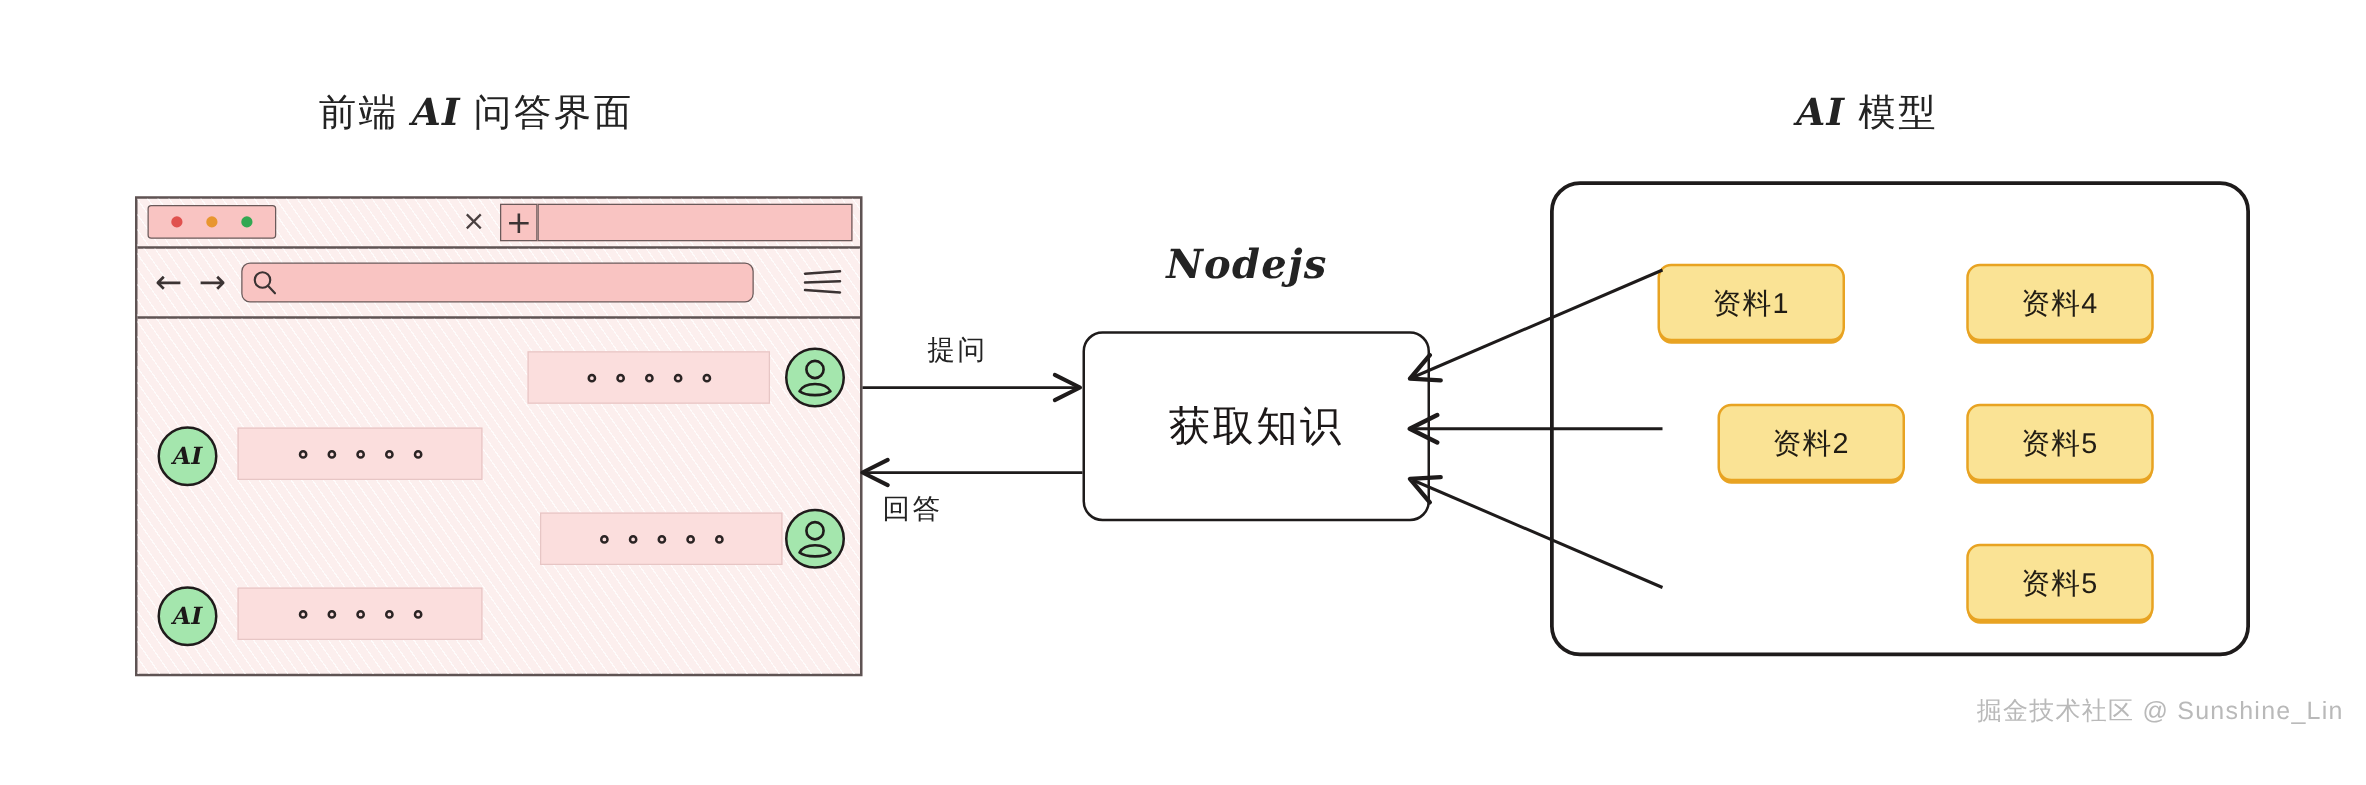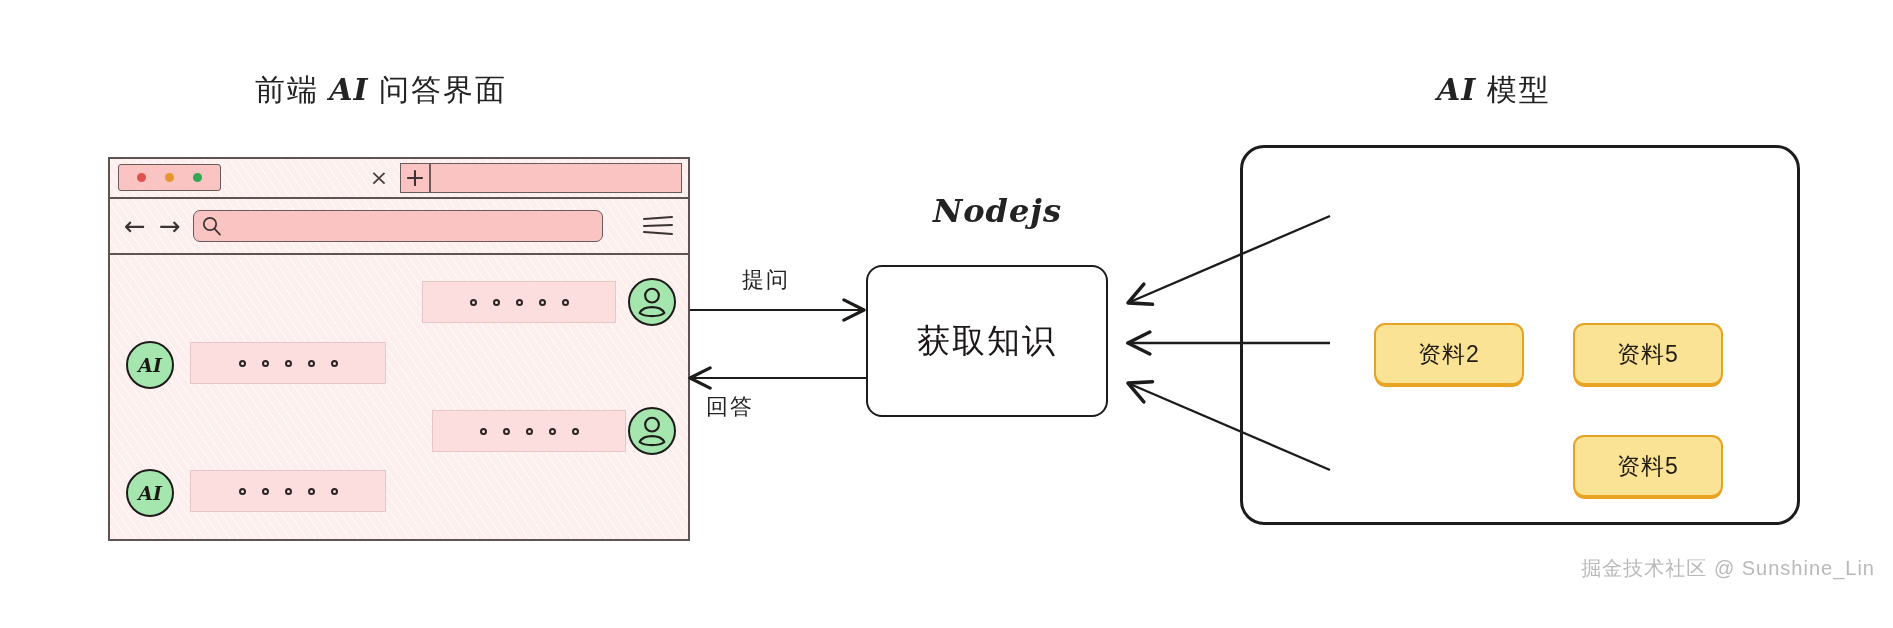--- a/index.html
+++ b/index.html
@@ -211,21 +211,21 @@
     font-family: "DejaVu Serif", serif;
     font-style: italic;
     font-weight: 600;
     font-size: 32px;
     color: #232323;
     letter-spacing: 1px;
   }
   #nodejs-box {
     position: absolute;
     left: 866px; top: 265px;
-    width: 242px; height: 152px;
+    width: 278px; height: 152px;
     border: 2.6px solid #1e1b1b;
     border-radius: 16px;
     background: #ffffff;
     box-sizing: border-box;
     display: flex;
     align-items: center;
     justify-content: center;
   }
   #nodejs-box-label {
     font-size: 33px;
@@ -400,22 +400,28 @@
 
   <div id="nodejs-label">Nodejs</div>
   <div id="nodejs-box">
     <span id="nodejs-box-label">获取知识</span>
   </div>
 
   <div class="flow-label" id="label-ask">提问</div>
   <div class="flow-label" id="label-answer">回答</div>
 
   <div id="ai-model-container">
+    <div class="data-card" id="data-card-0">
+      <span class="data-card-label">资料1</span>
+    </div>
     <div class="data-card" id="data-card-1">
       <span class="data-card-label">资料2</span>
+    </div>
+    <div class="data-card" id="data-card-3">
+      <span class="data-card-label">资料4</span>
     </div>
     <div class="data-card" id="data-card-4">
       <span class="data-card-label">资料5</span>
     </div>
     <div class="data-card" id="data-card-5">
       <span class="data-card-label">资料5</span>
     </div>
   </div>
 
   <svg id="connectors" viewBox="0 0 1893 628">

